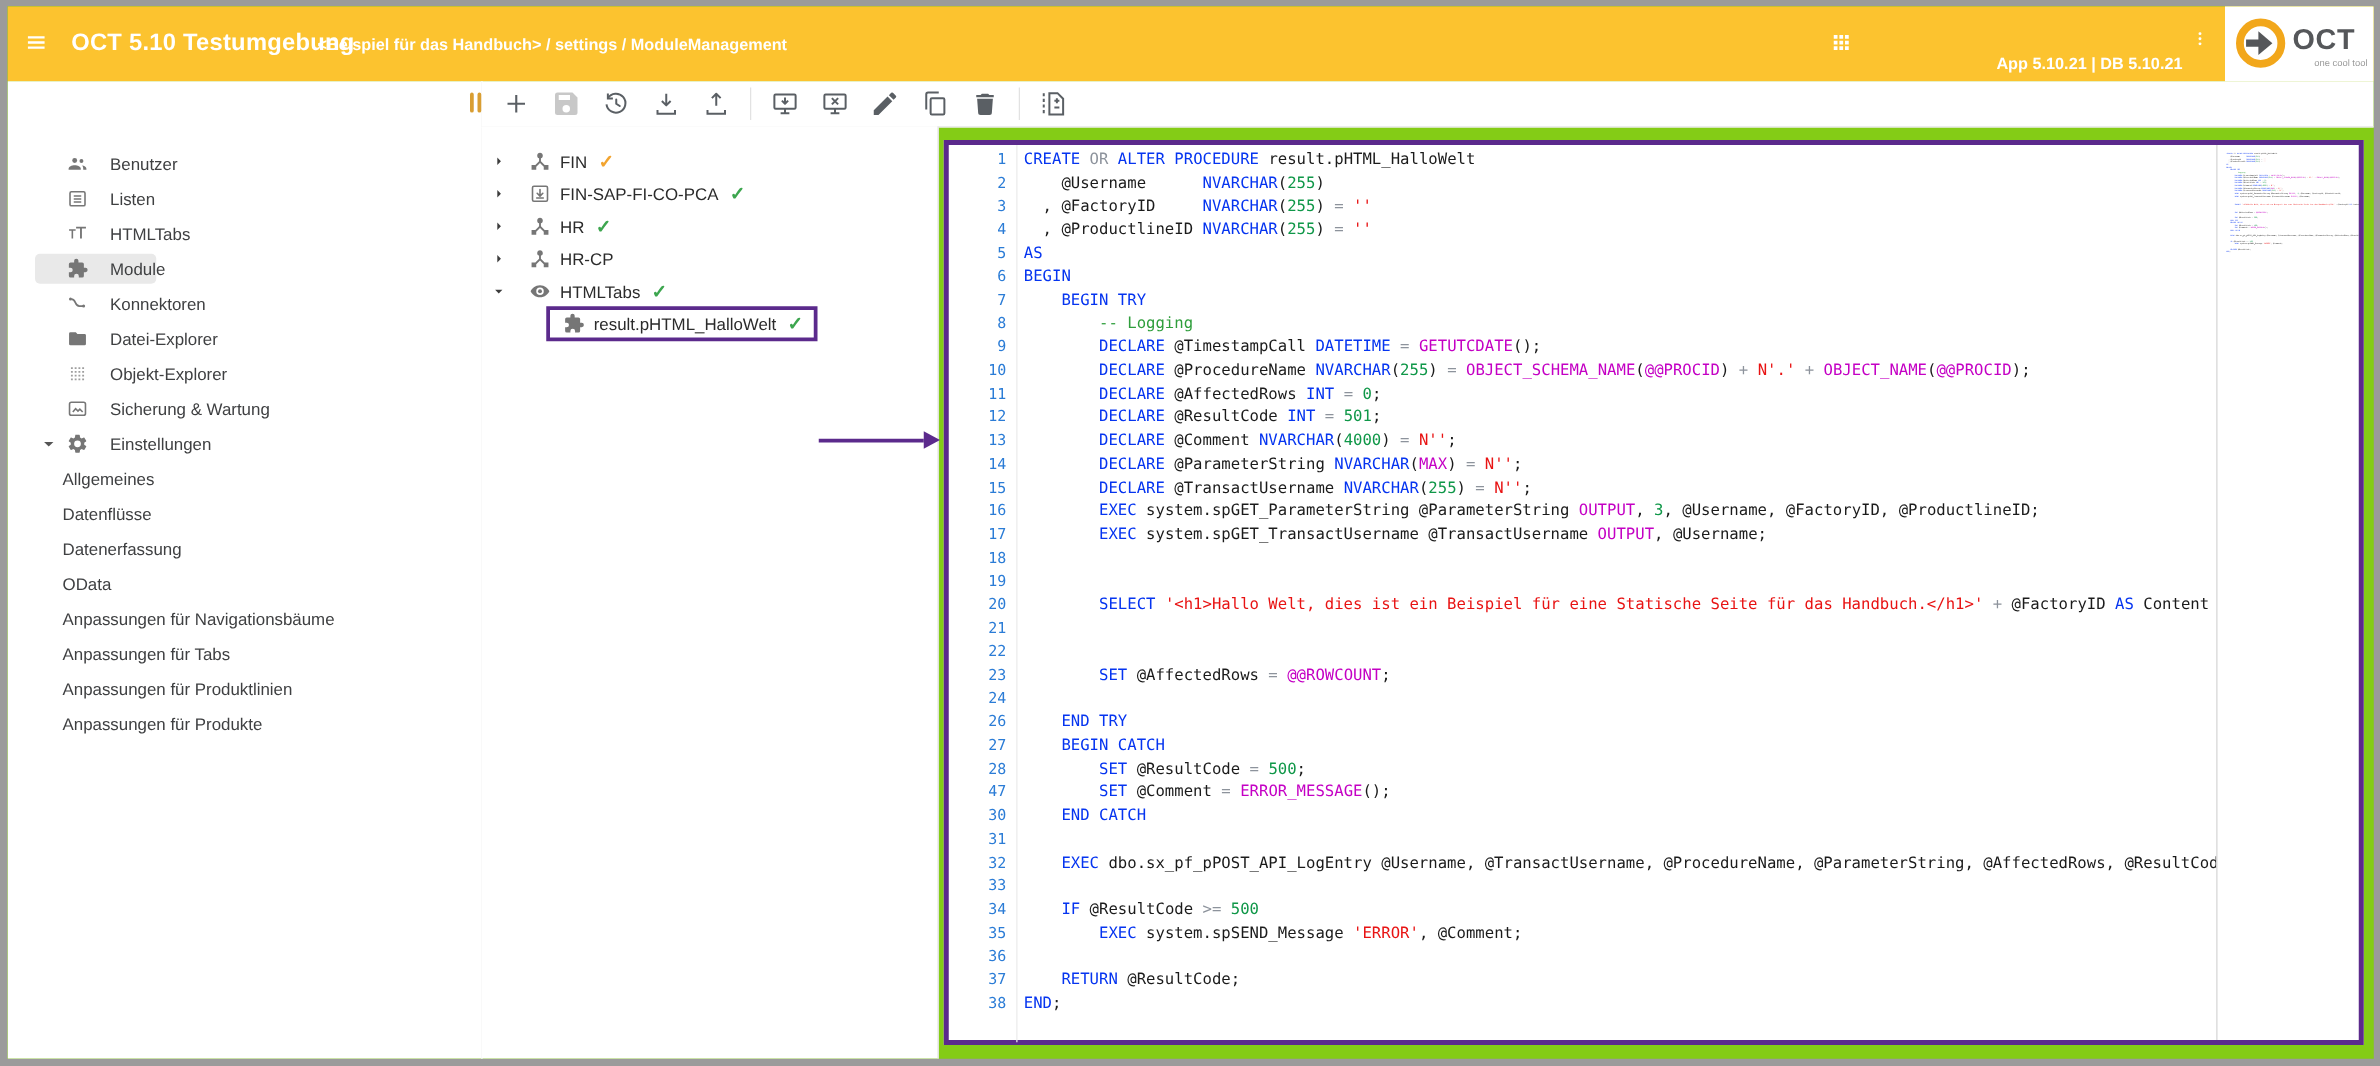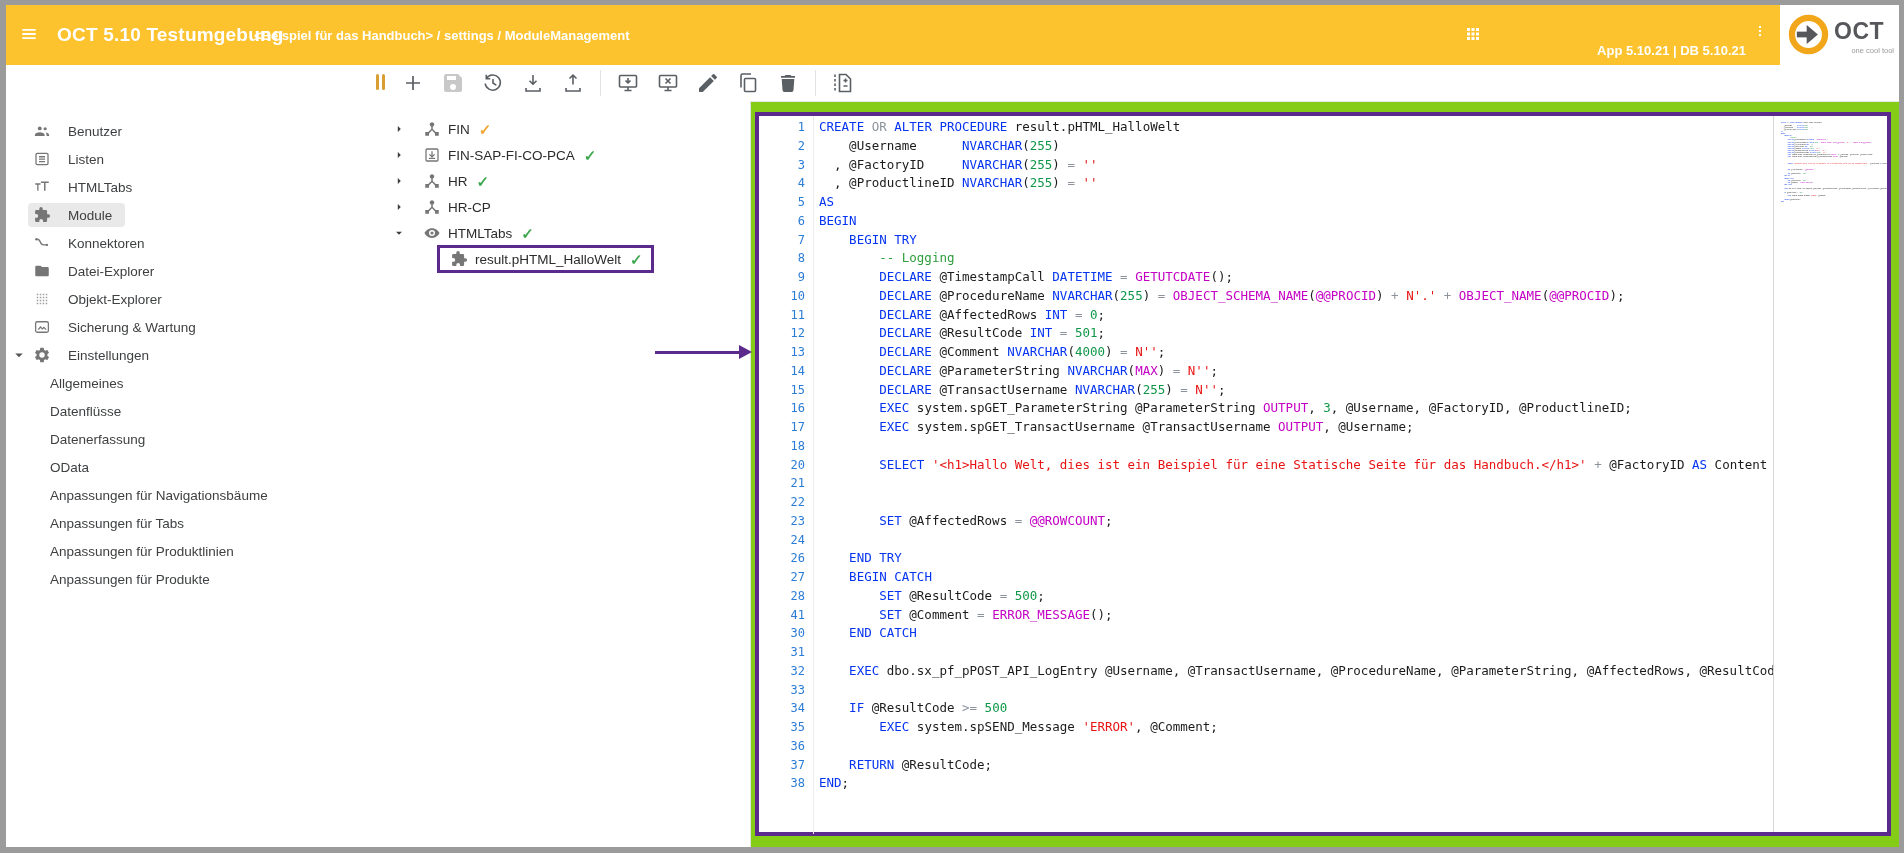--- a/index.html
+++ b/index.html
@@ -15,21 +15,21 @@
   .dots-vert{position:absolute;left:1747px;top:19px;width:14px;height:20px;cursor:pointer;}
   .version{position:absolute;right:153px;bottom:7px;color:#fff;font-size:13px;font-weight:700;}
   .logo-box{position:absolute;left:1774px;top:0;width:119px;height:60px;background:#fff;}
   .logo-ring{position:absolute;left:7px;top:8px;width:43px;height:43px;}
   .logo-text{position:absolute;left:54px;top:13px;font-size:23px;font-weight:700;color:#55575a;letter-spacing:.5px;}
   .logo-tagline{position:absolute;right:5px;top:41px;font-size:7.5px;color:#9a9a9a;}
 
   
   .sidebar{position:absolute;left:0;top:60px;width:379px;bottom:0;background:#fff;border-right:1px solid #e0e0e0;}
   .sidebar-items{position:absolute;left:0;top:52px;right:1px;}
-  .side-row{position:relative;height:28px;display:flex;align-items:center;padding-left:4px;cursor:pointer;color:#3f4042;font-size:13.5px;}
+  .side-row{position:relative;height:28px;display:flex;align-items:center;padding-left:24px;cursor:pointer;color:#3f4042;font-size:13.5px;}
   .side-row .caret-slot{width:23px;display:flex;align-items:center;}
   .side-row .icn{width:18px;height:18px;margin-right:17px;flex:none;}
   .side-row.sub{padding-left:44px;align-items:center;}
   .side-row .hl{position:absolute;left:22px;top:2px;height:24px;width:97px;background:#e9e9e9;border-radius:4px;z-index:0;}
   .side-row>*{position:relative;z-index:1;}
   .icn svg{width:100%;height:100%;display:block;}
 
   
   .toolbar{position:absolute;left:379px;top:60px;right:0;height:36px;border-bottom:1px solid #e6e6e6;display:flex;align-items:center;padding-left:8px;background:#fff;}
   .drag-handle{position:absolute;left:-9px;top:9px;width:10px;height:18px;display:flex;gap:3px;cursor:col-resize;}
@@ -413,29 +413,30 @@
           <div class="code-line"><span class="ln">9</span><span class="c-p">        </span><span class="c-k">DECLARE</span><span class="c-p"> @TimestampCall </span><span class="c-k">DATETIME</span><span class="c-p"> </span><span class="c-g">=</span><span class="c-p"> </span><span class="c-f">GETUTCDATE</span><span class="c-p">();</span></div>
           <div class="code-line"><span class="ln">10</span><span class="c-p">        </span><span class="c-k">DECLARE</span><span class="c-p"> @ProcedureName </span><span class="c-k">NVARCHAR</span><span class="c-p">(</span><span class="c-n">255</span><span class="c-p">) </span><span class="c-g">=</span><span class="c-p"> </span><span class="c-f">OBJECT_SCHEMA_NAME</span><span class="c-p">(</span><span class="c-f">@@PROCID</span><span class="c-p">) </span><span class="c-g">+</span><span class="c-p"> </span><span class="c-s">N'.'</span><span class="c-p"> </span><span class="c-g">+</span><span class="c-p"> </span><span class="c-f">OBJECT_NAME</span><span class="c-p">(</span><span class="c-f">@@PROCID</span><span class="c-p">);</span></div>
           <div class="code-line"><span class="ln">11</span><span class="c-p">        </span><span class="c-k">DECLARE</span><span class="c-p"> @AffectedRows </span><span class="c-k">INT</span><span class="c-p"> </span><span class="c-g">=</span><span class="c-p"> </span><span class="c-n">0</span><span class="c-p">;</span></div>
           <div class="code-line"><span class="ln">12</span><span class="c-p">        </span><span class="c-k">DECLARE</span><span class="c-p"> @ResultCode </span><span class="c-k">INT</span><span class="c-p"> </span><span class="c-g">=</span><span class="c-p"> </span><span class="c-n">501</span><span class="c-p">;</span></div>
           <div class="code-line"><span class="ln">13</span><span class="c-p">        </span><span class="c-k">DECLARE</span><span class="c-p"> @Comment </span><span class="c-k">NVARCHAR</span><span class="c-p">(</span><span class="c-n">4000</span><span class="c-p">) </span><span class="c-g">=</span><span class="c-p"> </span><span class="c-s">N''</span><span class="c-p">;</span></div>
           <div class="code-line"><span class="ln">14</span><span class="c-p">        </span><span class="c-k">DECLARE</span><span class="c-p"> @ParameterString </span><span class="c-k">NVARCHAR</span><span class="c-p">(</span><span class="c-f">MAX</span><span class="c-p">) </span><span class="c-g">=</span><span class="c-p"> </span><span class="c-s">N''</span><span class="c-p">;</span></div>
           <div class="code-line"><span class="ln">15</span><span class="c-p">        </span><span class="c-k">DECLARE</span><span class="c-p"> @TransactUsername </span><span class="c-k">NVARCHAR</span><span class="c-p">(</span><span class="c-n">255</span><span class="c-p">) </span><span class="c-g">=</span><span class="c-p"> </span><span class="c-s">N''</span><span class="c-p">;</span></div>
           <div class="code-line"><span class="ln">16</span><span class="c-p">        </span><span class="c-k">EXEC</span><span class="c-p"> system.spGET_ParameterString @ParameterString </span><span class="c-f">OUTPUT</span><span class="c-p">, </span><span class="c-n">3</span><span class="c-p">, @Username, @FactoryID, @ProductlineID;</span></div>
           <div class="code-line"><span class="ln">17</span><span class="c-p">        </span><span class="c-k">EXEC</span><span class="c-p"> system.spGET_TransactUsername @TransactUsername </span><span class="c-f">OUTPUT</span><span class="c-p">, @Username;</span></div>
           <div class="code-line"><span class="ln">18</span></div>
+          <div class="code-line"><span class="ln">19</span></div>
           <div class="code-line"><span class="ln">20</span><span class="c-p">        </span><span class="c-k">SELECT</span><span class="c-p"> </span><span class="c-s">'&lt;h1&gt;Hallo Welt, dies ist ein Beispiel für eine Statische Seite für das Handbuch.&lt;/h1&gt;'</span><span class="c-p"> </span><span class="c-g">+</span><span class="c-p"> @FactoryID </span><span class="c-k">AS</span><span class="c-p"> Content</span></div>
           <div class="code-line"><span class="ln">21</span></div>
           <div class="code-line"><span class="ln">22</span></div>
           <div class="code-line"><span class="ln">23</span><span class="c-p">        </span><span class="c-k">SET</span><span class="c-p"> @AffectedRows </span><span class="c-g">=</span><span class="c-p"> </span><span class="c-f">@@ROWCOUNT</span><span class="c-p">;</span></div>
           <div class="code-line"><span class="ln">24</span></div>
           <div class="code-line"><span class="ln">26</span><span class="c-p">    </span><span class="c-k">END</span><span class="c-p"> </span><span class="c-k">TRY</span></div>
           <div class="code-line"><span class="ln">27</span><span class="c-p">    </span><span class="c-k">BEGIN</span><span class="c-p"> </span><span class="c-k">CATCH</span></div>
           <div class="code-line"><span class="ln">28</span><span class="c-p">        </span><span class="c-k">SET</span><span class="c-p"> @ResultCode </span><span class="c-g">=</span><span class="c-p"> </span><span class="c-n">500</span><span class="c-p">;</span></div>
-          <div class="code-line"><span class="ln">41</span><span class="c-p">        </span><span class="c-k">SET</span><span class="c-p"> @Comment </span><span class="c-g">=</span><span class="c-p"> </span><span class="c-f">ERROR_MESSAGE</span><span class="c-p">();</span></div>
+          <div class="code-line"><span class="ln">47</span><span class="c-p">        </span><span class="c-k">SET</span><span class="c-p"> @Comment </span><span class="c-g">=</span><span class="c-p"> </span><span class="c-f">ERROR_MESSAGE</span><span class="c-p">();</span></div>
           <div class="code-line"><span class="ln">30</span><span class="c-p">    </span><span class="c-k">END</span><span class="c-p"> </span><span class="c-k">CATCH</span></div>
           <div class="code-line"><span class="ln">31</span></div>
           <div class="code-line"><span class="ln">32</span><span class="c-p">    </span><span class="c-k">EXEC</span><span class="c-p"> dbo.sx_pf_pPOST_API_LogEntry @Username, @TransactUsername, @ProcedureName, @ParameterString, @AffectedRows, @ResultCode, @Comment;</span></div>
           <div class="code-line"><span class="ln">33</span></div>
           <div class="code-line"><span class="ln">34</span><span class="c-p">    </span><span class="c-k">IF</span><span class="c-p"> @ResultCode </span><span class="c-g">&gt;=</span><span class="c-p"> </span><span class="c-n">500</span></div>
           <div class="code-line"><span class="ln">35</span><span class="c-p">        </span><span class="c-k">EXEC</span><span class="c-p"> system.spSEND_Message </span><span class="c-s">'ERROR'</span><span class="c-p">, @Comment;</span></div>
           <div class="code-line"><span class="ln">36</span></div>
           <div class="code-line"><span class="ln">37</span><span class="c-p">    </span><span class="c-k">RETURN</span><span class="c-p"> @ResultCode;</span></div>
           <div class="code-line"><span class="ln">38</span><span class="c-k">END</span><span class="c-p">;</span></div>
         </div>

